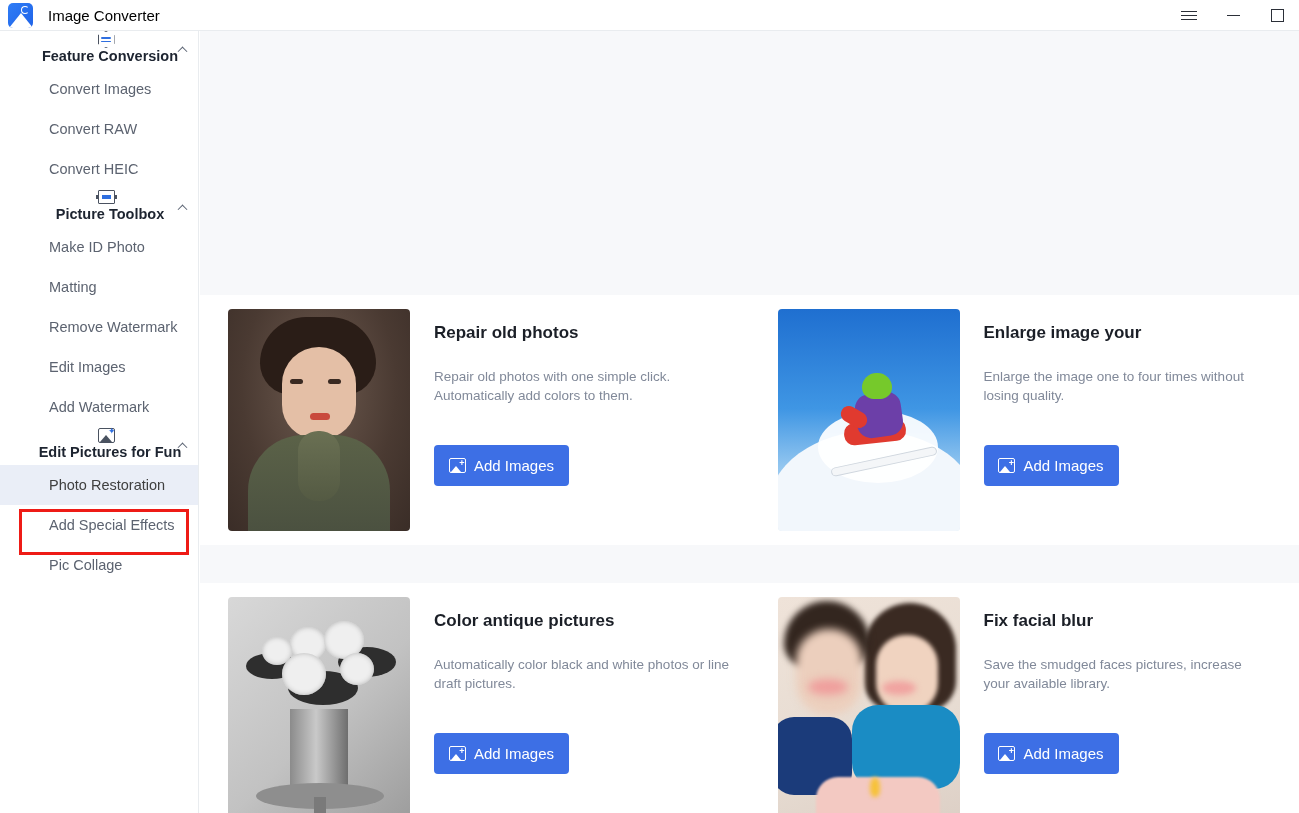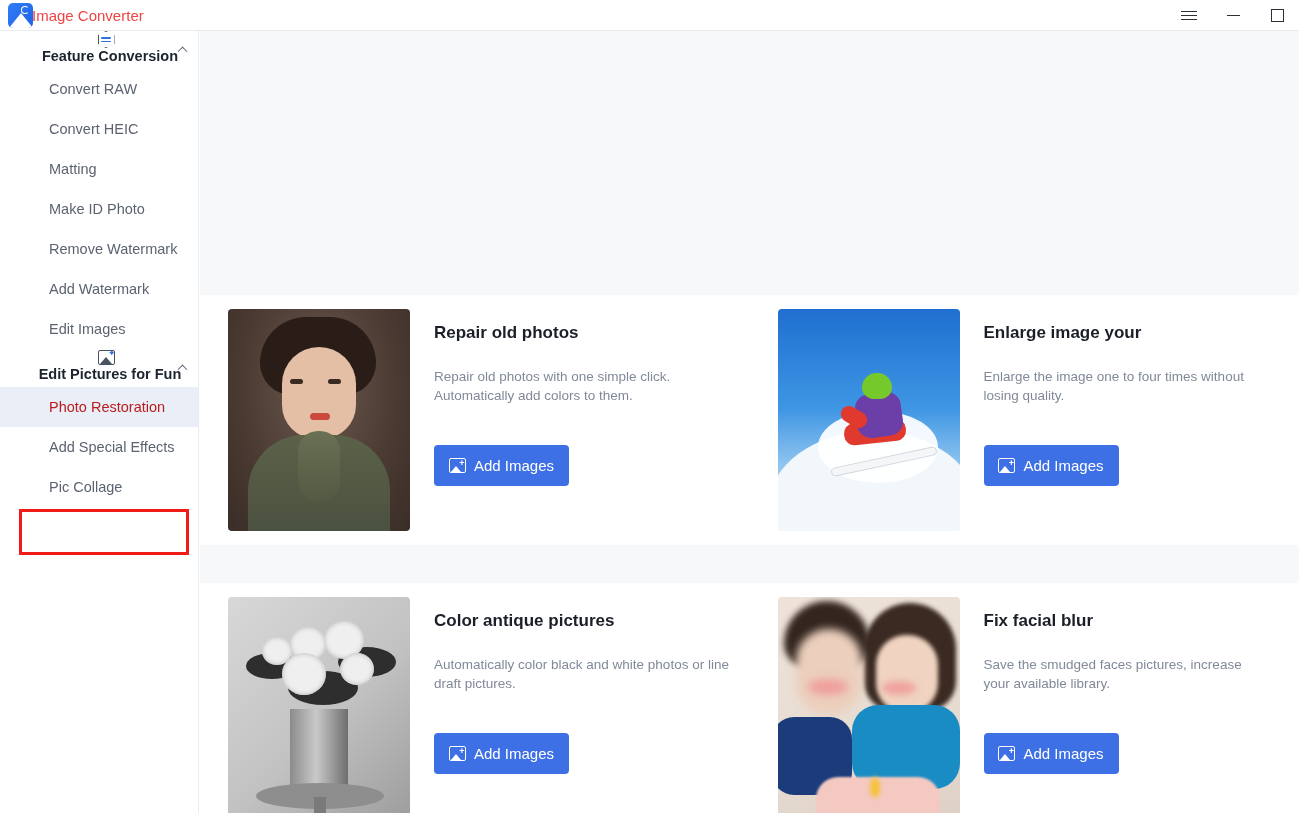--- a/index.html
+++ b/index.html
@@ -33,23 +33,23 @@
     border-bottom: 15px solid #ffffff;
   }
   .app-icon .ring {
     position: absolute; right: 4px; top: 3px;
     width: 8px; height: 8px;
     border: 1.6px solid #ffffff;
     border-radius: 50%;
     border-right-color: transparent;
   }
   .app-title {
-    position: absolute; left: 32px; top: 0;
+    position: absolute; left: 48px; top: 0;
     height: 31px; line-height: 31px;
-    font-size: 15px; color: #ef4444; font-weight: 400;
+    font-size: 15px; color: #000000; font-weight: 400;
   }
   .win-btns {
     position: absolute; right: 0; top: 0;
     height: 31px; display: flex; align-items: center;
   }
   .win-btn {
     width: 44px; height: 31px;
     display: flex; align-items: center; justify-content: center;
     cursor: default;
   }
@@ -87,21 +87,21 @@
     transform: translateY(-30%) rotate(45deg);
   }
   .nav-item {
     height: 40px; display: flex; align-items: center;
     padding-left: 49px;
     font-size: 14.5px; color: #5c6370;
     position: relative;
   }
   .nav-item.selected {
     background: #eaeef7;
-    color: #b91c1c;
+    color: #404040;
   }
 
   
   .ic-hex {
     width: 17px; height: 17px;
     background: #ffffff;
     position: relative;
   }
   .ic-hex .hexshape {
     position: absolute; inset: 0;
@@ -382,40 +382,54 @@
       <div class="ic-hex">
           <div class="hexshape"></div>
           <div class="b1"></div>
           <div class="b2"></div>
         </div>
     </div>
     <div class="glabel">Feature Conversion</div>
     <div class="chev"></div>
   </div>
   <div class="nav-item">
+    <span>Convert Images</span>
+  </div>
+  <div class="nav-item">
     <span>Convert RAW</span>
   </div>
   <div class="nav-item">
     <span>Convert HEIC</span>
   </div>
 
+  <div class="group-head">
+    <div class="gicon">
+      <div class="ic-tb">
+          <div class="inner"></div>
+          <div class="lt"></div>
+          <div class="rt"></div>
+        </div>
+    </div>
+    <div class="glabel">Picture Toolbox</div>
+    <div class="chev"></div>
+  </div>
+  <div class="nav-item">
+    <span>Make ID Photo</span>
+  </div>
   <div class="nav-item">
     <span>Matting</span>
   </div>
   <div class="nav-item">
-    <span>Make ID Photo</span>
-  </div>
-  <div class="nav-item">
     <span>Remove Watermark</span>
   </div>
   <div class="nav-item">
+    <span>Edit Images</span>
+  </div>
+  <div class="nav-item">
     <span>Add Watermark</span>
-  </div>
-  <div class="nav-item">
-    <span>Edit Images</span>
   </div>
 
   <div class="group-head">
     <div class="gicon">
       <div class="ic-fun">
           <div class="mt"></div>
           <div class="spark">✦</div>
         </div>
     </div>
     <div class="glabel">Edit Pictures for Fun</div>

